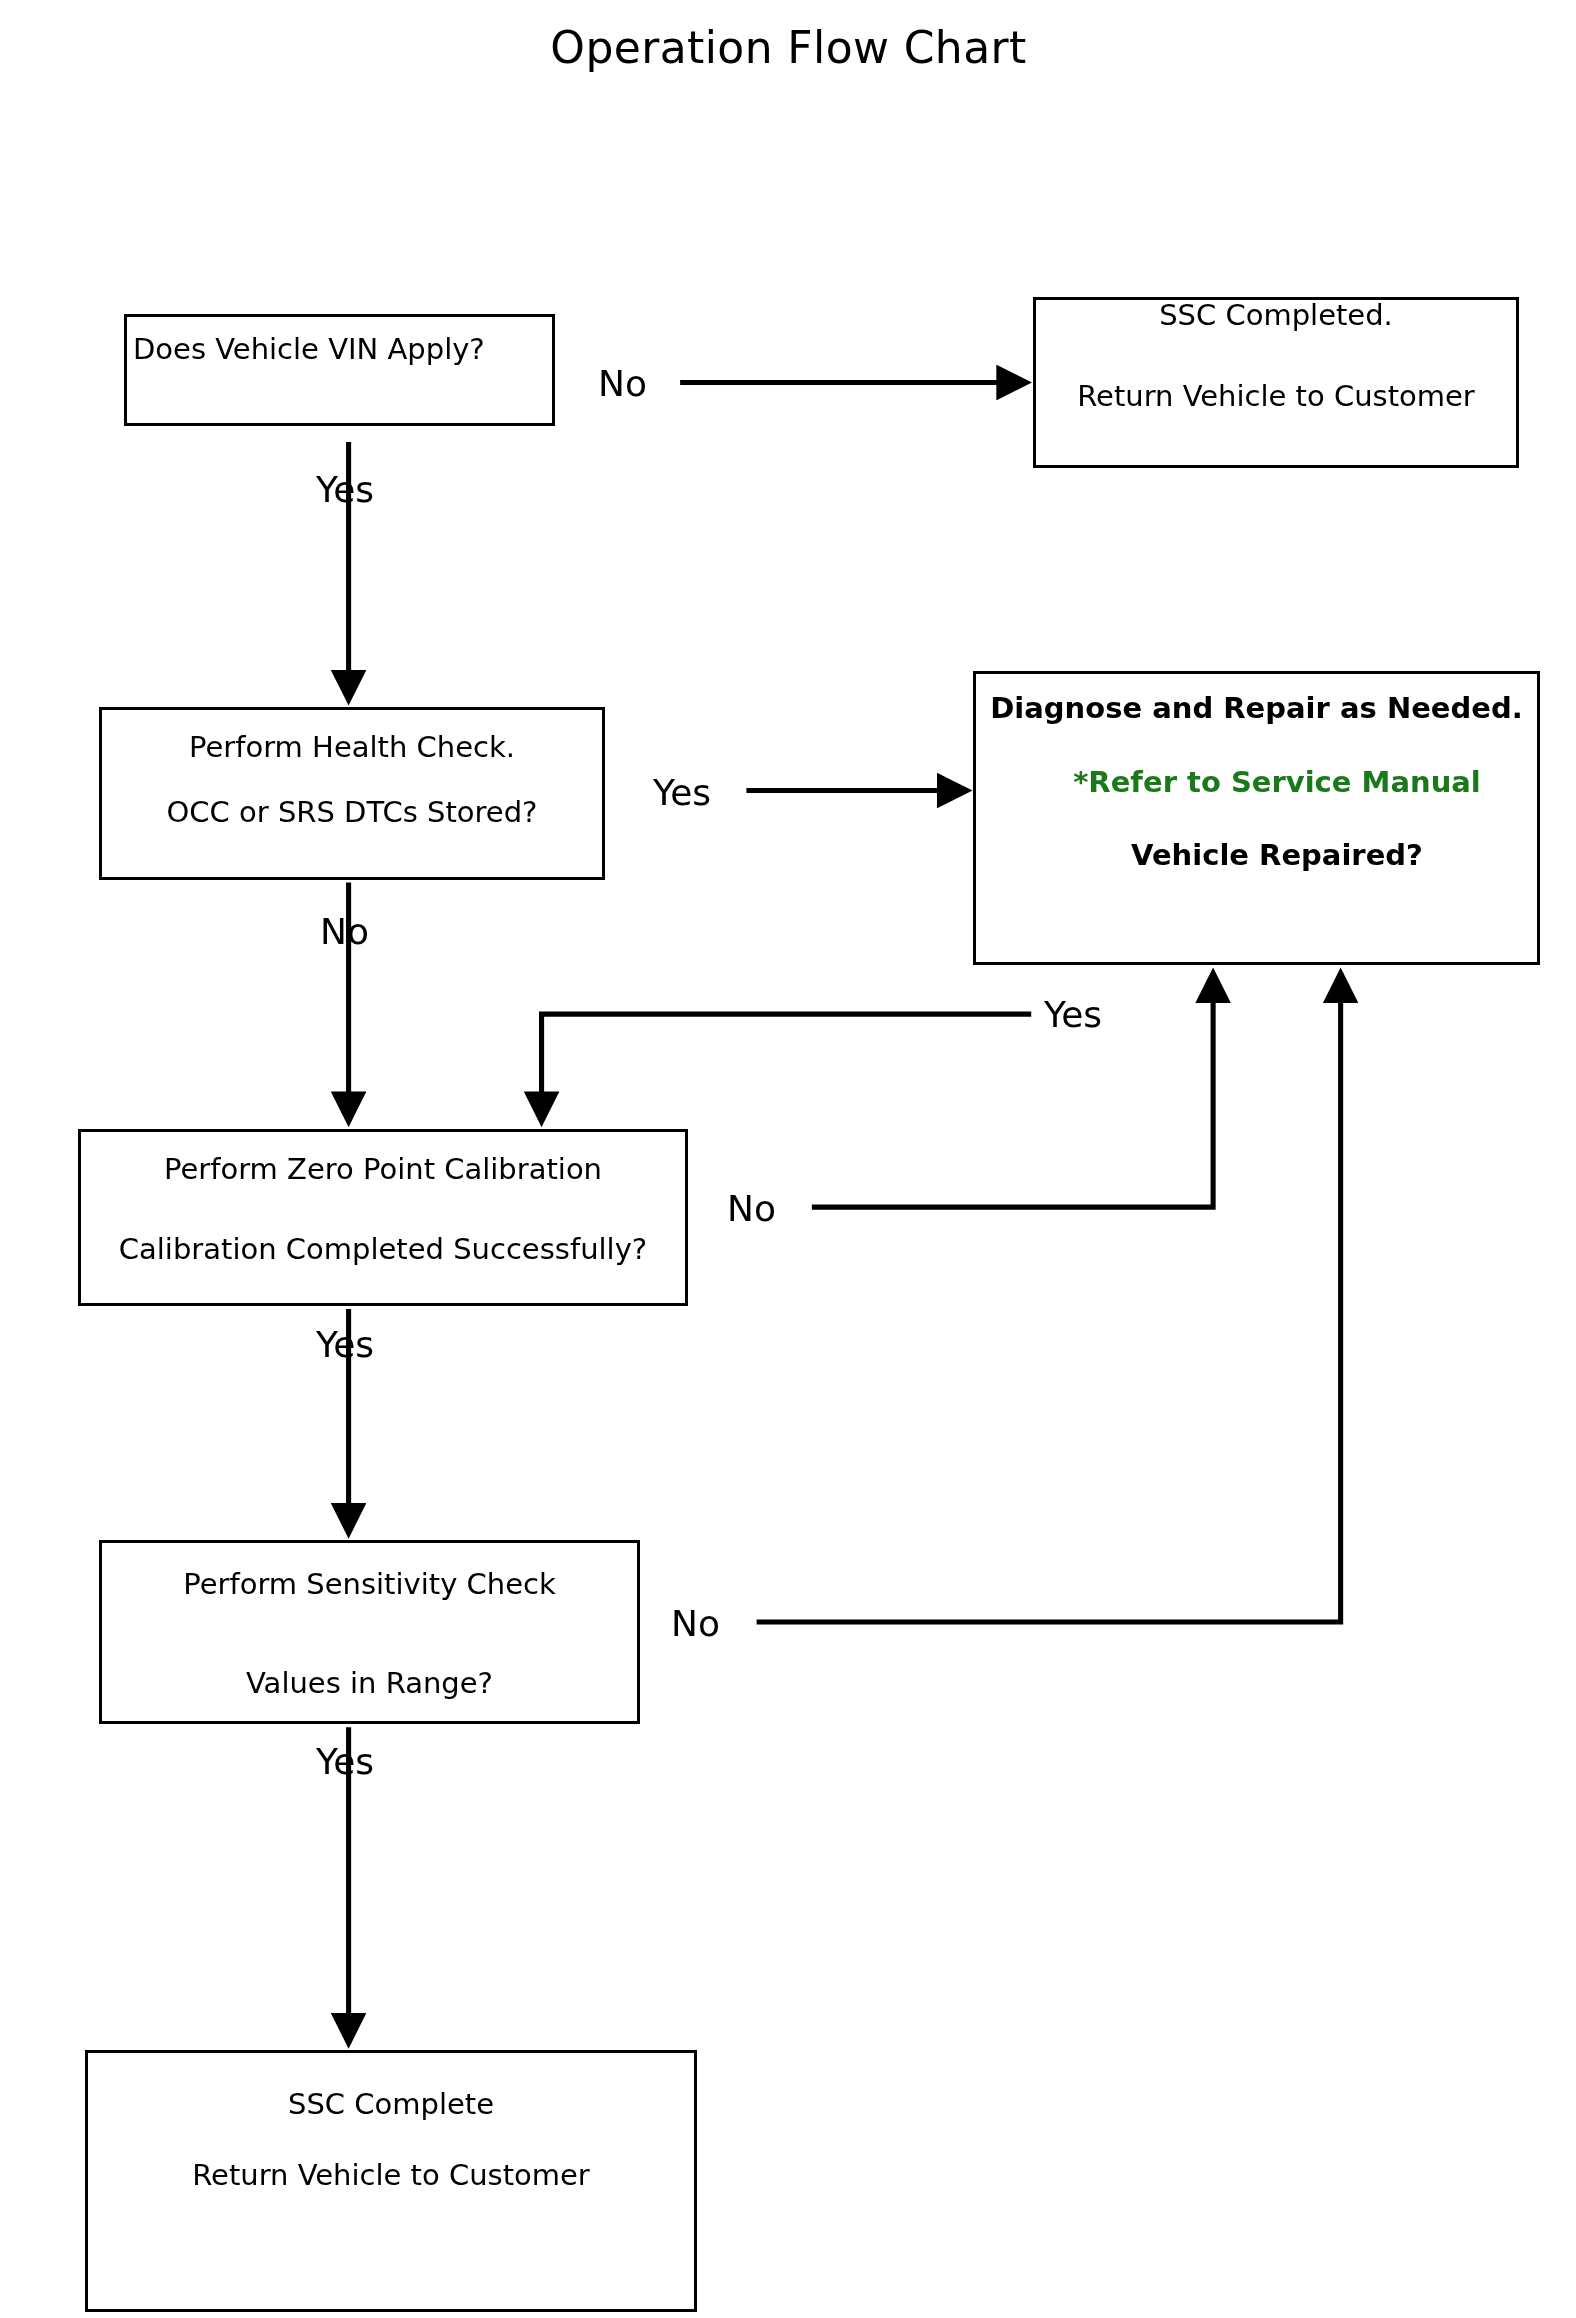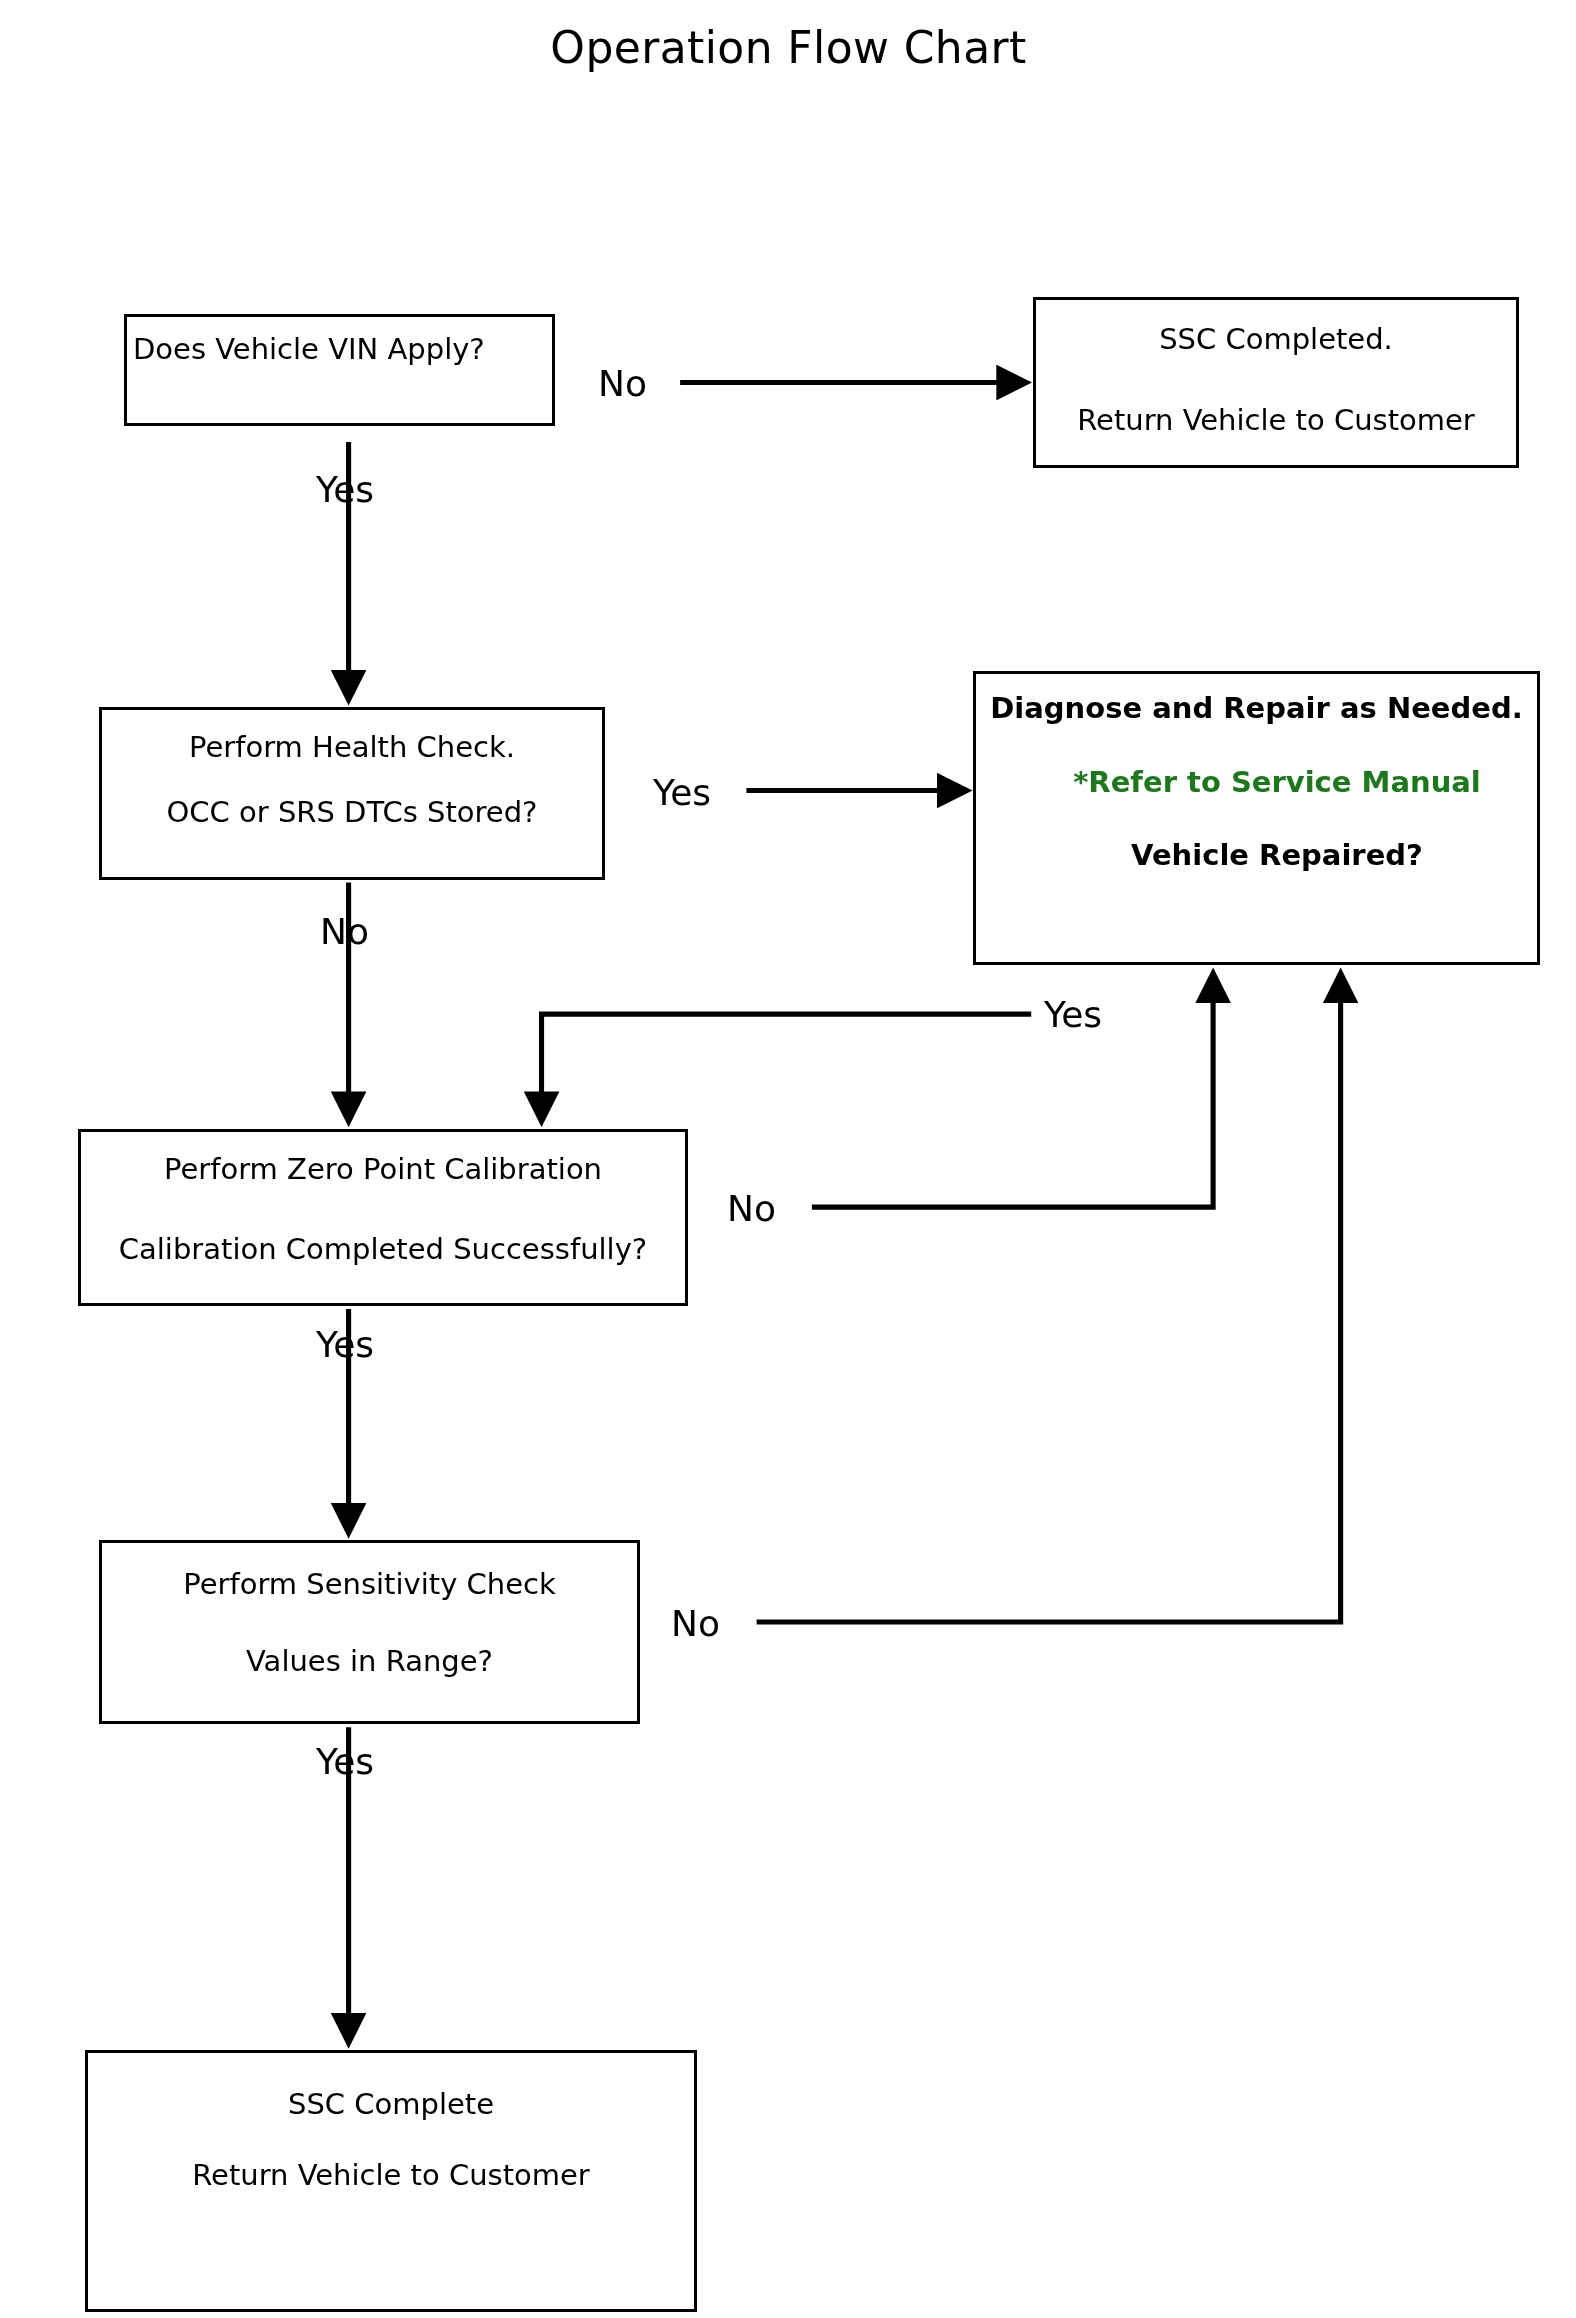--- a/index.html
+++ b/index.html
@@ -41,32 +41,32 @@
     text-align: center;
     font-size: 29px;
     line-height: 1.1;
     white-space: nowrap;
     color: #000000;
   }
   .node-line.green { color: #1a7a1a; }
 
   
   #node-vin        { left: 124px; top: 314px;  width: 431px; height: 112px; padding-top: 17px; }
-  #node-ssc-done   { left: 1033px; top: 297px; width: 486px; height: 171px; padding-top: 24px; }
+  #node-ssc-done   { left: 1033px; top: 297px; width: 486px; height: 171px; }
   #node-health     { left: 99px; top: 707px;  width: 506px; height: 173px; padding-top: 22px; }
   #node-diagnose   { left: 973px; top: 671px; width: 567px; height: 294px; padding-top: 18.7px; font-weight: bold; }
   #node-zero       { left: 78px;  top: 1129px; width: 610px; height: 177px; padding-top: 22px; }
   #node-sens       { left: 99px; top: 1540px; width: 541px; height: 184px; padding-top: 25.5px; }
   #node-complete   { left: 85px; top: 2050px; width: 612px; height: 262px; padding-top: 36px; }
 
   #node-ssc-done .node-line + .node-line { margin-top: 49px; }
   #node-health   .node-line + .node-line { margin-top: 33px; }
   #node-diagnose .node-line + .node-line { margin-top: 42px; padding-left: 41px; }
   #node-zero     .node-line + .node-line { margin-top: 48px; }
-  #node-sens     .node-line + .node-line { margin-top: 46px; }
+  #node-sens     .node-line + .node-line { margin-top: 68px; }
   #node-complete .node-line + .node-line { margin-top: 39px; }
 
   #connectors {
     position: absolute;
     left: 0; top: 0;
     width: 1577px;
     height: 2319px;
     pointer-events: none;
   }
   .edge-label {

